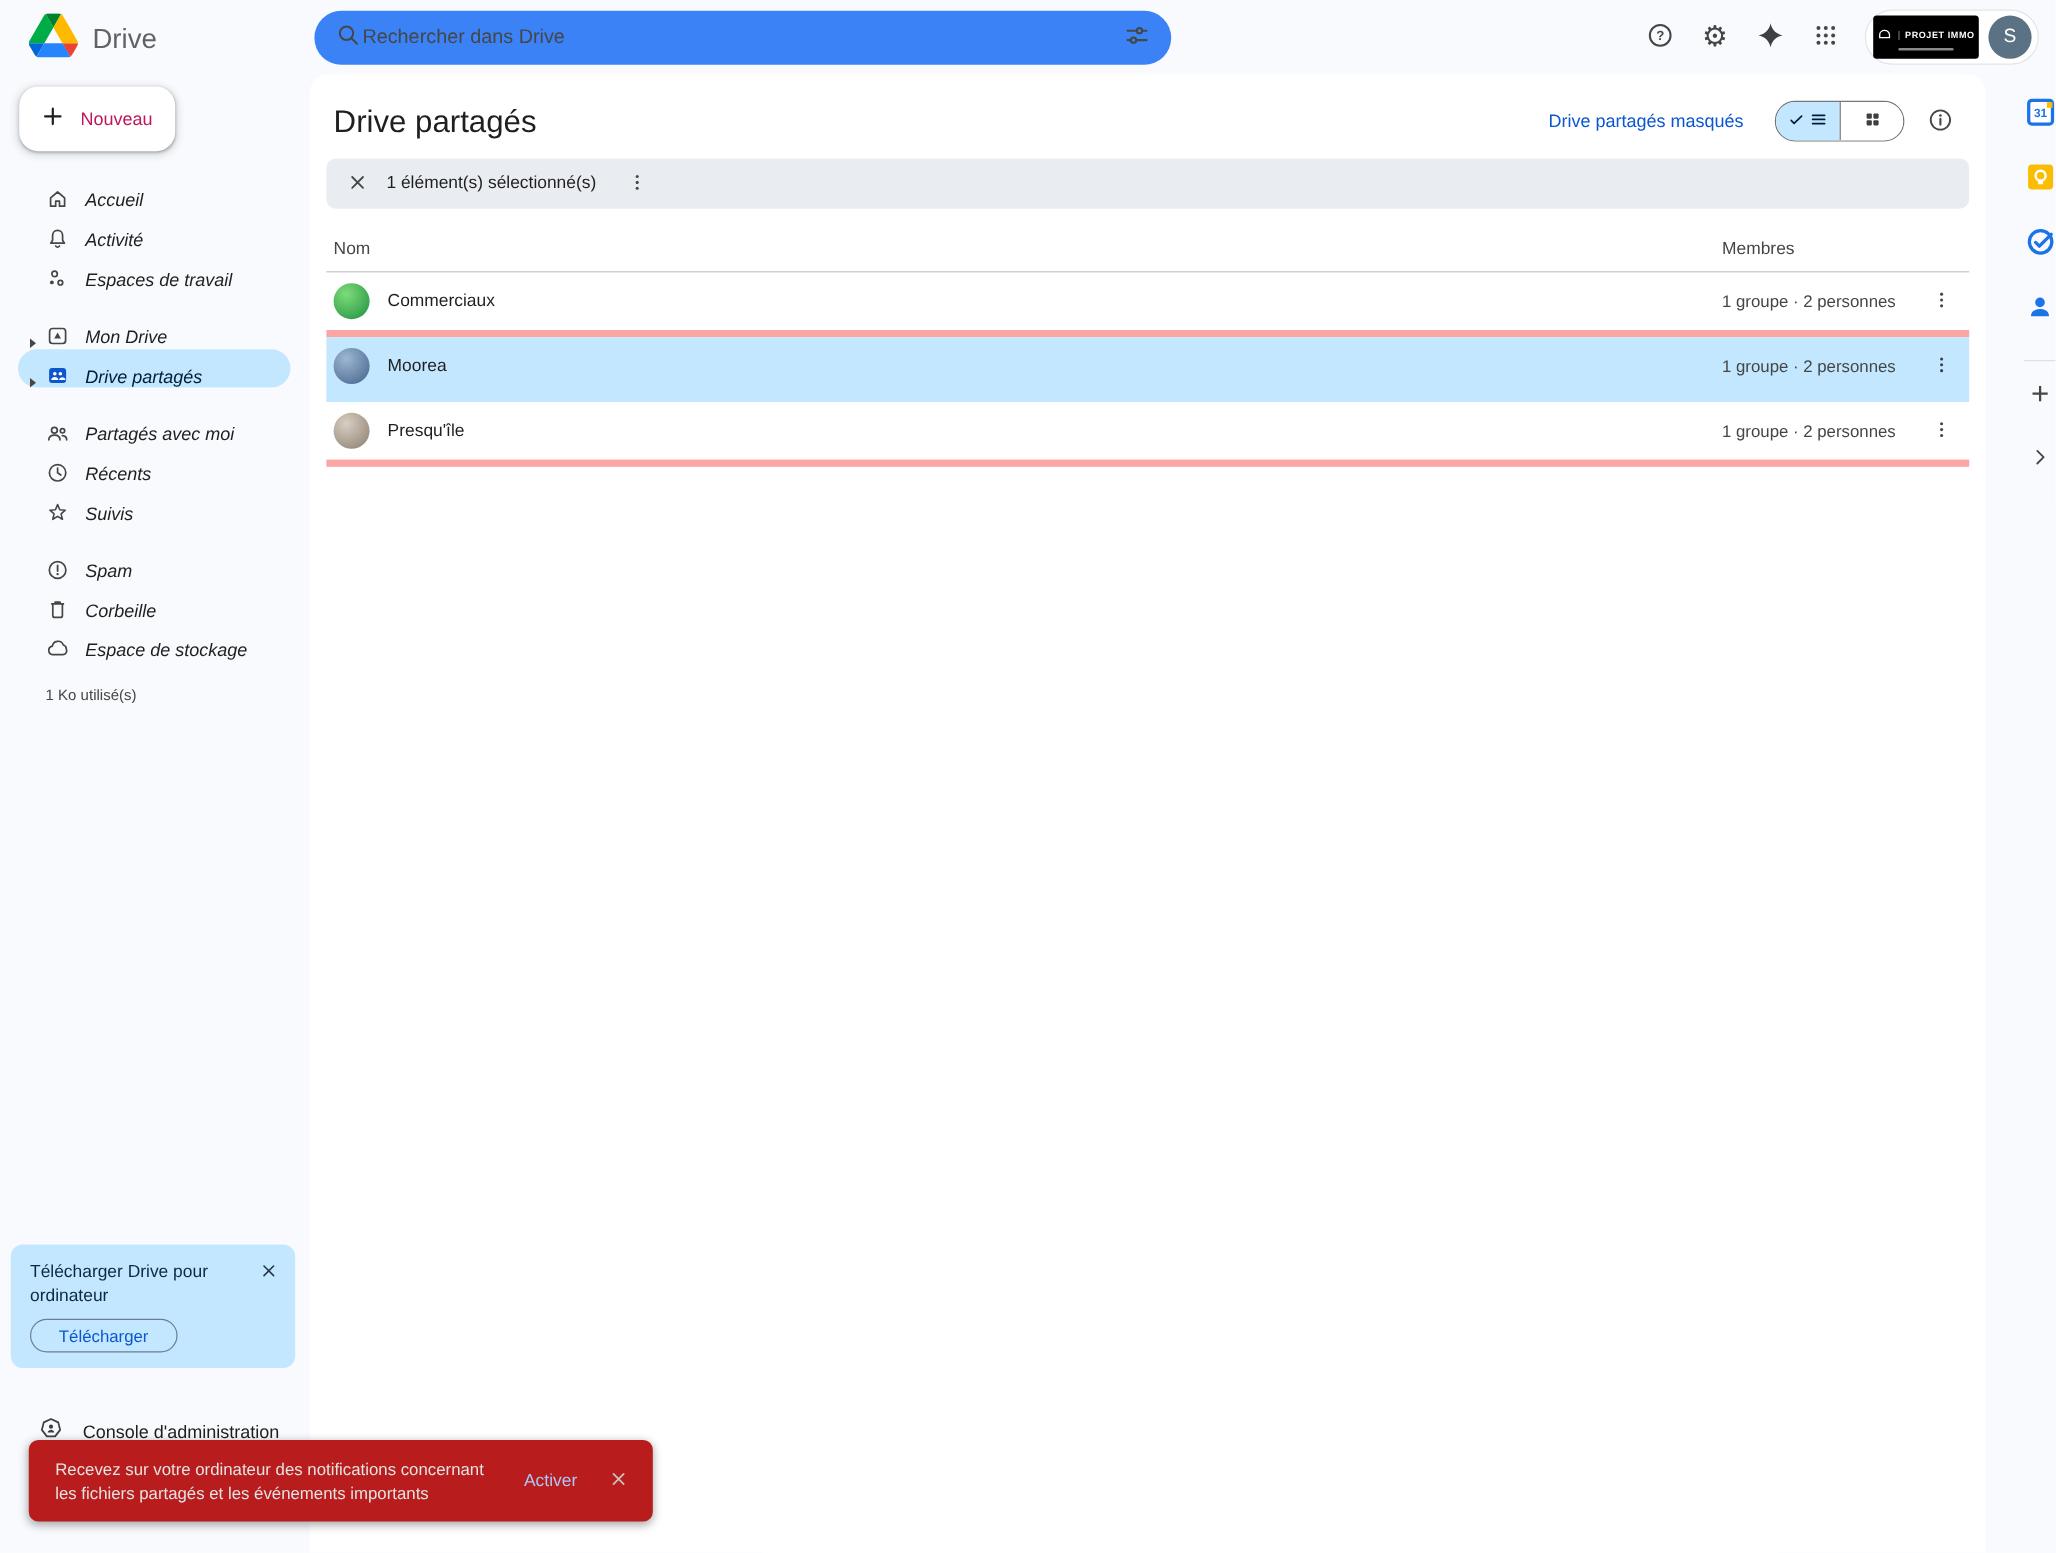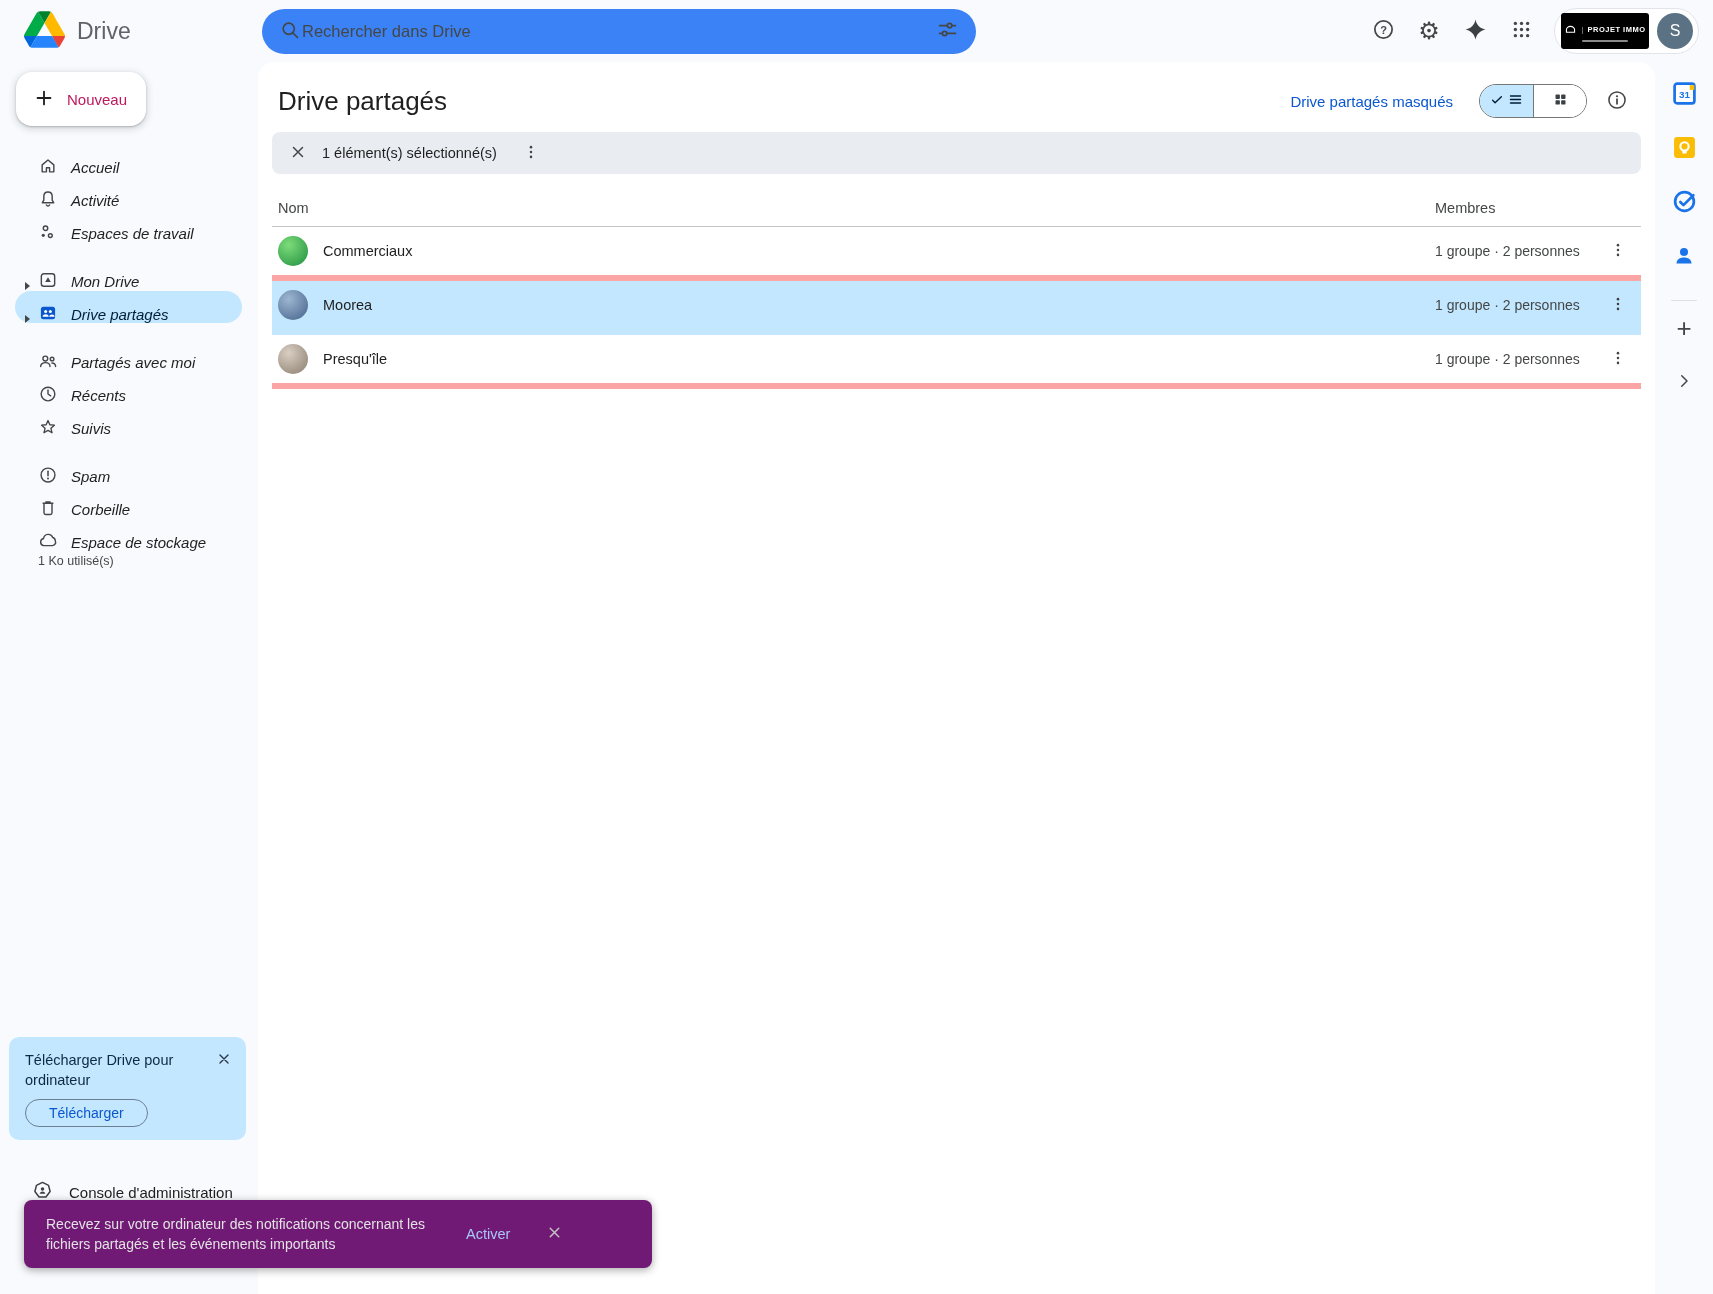--- a/index.html
+++ b/index.html
@@ -17,52 +17,52 @@
   .icbtn{width:42px;height:42px;border-radius:50%;border:none;background:transparent;display:flex;align-items:center;justify-content:center;cursor:pointer;padding:0;}
   .gear-glyph{font-size:24px;color:#444746;line-height:1;}
   .account-pill{margin-left:8px;height:46px;background:#fff;border:1px solid #e1e5ea;border-radius:26px;display:flex;align-items:center;gap:8px;padding:4px 5px 4px 6px;box-sizing:border-box;cursor:pointer;}
   .org-logo{width:88px;height:36px;background:#000;border-radius:3px;display:flex;flex-direction:column;align-items:center;justify-content:center;gap:2px;}
   .org-row{display:flex;align-items:center;gap:4px;}
   .org-text{color:#fff;font-size:7.5px;font-weight:bold;letter-spacing:.5px;white-space:nowrap;}
   .org-sub{width:46px;height:2px;background:#8a8a8a;border-radius:1px;}
   .avatar{width:36px;height:36px;border-radius:50%;background:#5a7283;color:#fff;font-size:16px;display:flex;align-items:center;justify-content:center;}
 
   
-  .rail{position:absolute;top:62px;right:0;width:58px;bottom:0;display:flex;flex-direction:column;align-items:center;padding-top:20px;box-sizing:border-box;}
+  .rail{position:absolute;top:62px;right:0;width:58px;bottom:0;display:flex;flex-direction:column;align-items:flex-end;padding-top:20px;box-sizing:border-box;}
   .rail .railbtn{width:26px;height:26px;border:none;background:transparent;padding:0;margin:0 0 28px 0;cursor:pointer;display:flex;align-items:center;justify-content:center;}
   .rail-divider{width:26px;height:1px;background:#dde1e6;margin:2px 0 14px 0;}
   .rail-plus{font-size:26px;color:#444746;font-weight:400;}
   .rail-chevron{margin-top:auto;margin-bottom:16px;}
 
   
   .sidebar{position:absolute;left:0;top:62px;width:258px;bottom:0;}
   .new-btn{margin:10px 0 0 16px;width:130px;height:54px;border:none;border-radius:16px;background:#fff;box-shadow:0 1px 2px rgba(60,64,67,.3),0 2px 6px 2px rgba(60,64,67,.15);display:flex;align-items:center;gap:12px;padding:0 0 0 17px;font-size:15px;font-weight:500;color:#be185d;cursor:pointer;font-family:"Liberation Sans",sans-serif;}
   .nav-list{margin-top:18px;}
   .nav-group{margin-bottom:16px;}
   .nav-item{display:flex;align-items:flex-end;height:32px;margin:0 16px 1px 15px;border-radius:16px;padding-left:10px;cursor:pointer;font-style:italic;}
   .nav-item .slot{width:13px;display:flex;align-items:center;justify-content:flex-start;}
   .tri{width:0;height:0;border-left:5px solid #444746;border-top:4px solid transparent;border-bottom:4px solid transparent;}
   .nav-icon{width:20px;height:20px;display:flex;align-items:center;justify-content:center;margin-right:13px;}
   .nav-label{font-size:15px;color:#1f1f1f;}
   .nav-item.selected{background:#c2e7ff;}
   .nav-item.selected .nav-label{color:#001d35;font-weight:500;}
-  .storage-note{margin:3px 0 0 38px;font-size:12.5px;color:#444746;}
+  .storage-note{margin:21px 0 0 38px;font-size:12.5px;color:#444746;}
 
   
   .promo{position:absolute;left:9px;top:1037px;width:237px;height:103px;background:#c2e7ff;border-radius:10px;box-sizing:border-box;padding:13px 14px 0 16px;}
   .promo-title{font-size:14.5px;line-height:20px;font-weight:500;color:#0d2a42;width:170px;}
   .promo-close{position:absolute;top:11px;right:10px;width:24px;height:24px;border:none;background:transparent;cursor:pointer;display:flex;align-items:center;justify-content:center;padding:0;}
   .promo-btn{margin-top:9px;height:28px;padding:0 23px;border:1px solid #6b7f94;border-radius:15px;background:transparent;color:#0b57d0;font-size:14px;font-weight:500;cursor:pointer;font-family:"Liberation Sans",sans-serif;}
 
   
   .admin-row{position:absolute;left:32px;top:1180px;display:flex;align-items:center;gap:16px;cursor:pointer;}
   .admin-label{font-size:15px;color:#1f1f1f;}
 
   
-  .toast{position:absolute;left:24px;top:1200px;width:628px;min-height:68px;background:#701a75;border-radius:8px;display:flex;align-items:center;gap:24px;padding:10px 14px 10px 22px;box-sizing:border-box;z-index:9;box-shadow:0 2px 8px rgba(0,0,0,.35);}
+  .toast{position:absolute;left:24px;top:1200px;width:520px;min-height:68px;background:#b91c1c;border-radius:8px;display:flex;align-items:center;gap:14px;padding:10px 14px 10px 22px;box-sizing:border-box;z-index:9;box-shadow:0 2px 8px rgba(0,0,0,.35);}
   .toast-msg{flex:1;font-size:14px;line-height:20px;color:#e3e3e3;max-width:390px;}
   .toast-action{border:none;background:transparent;color:#a8c7fa;font-size:14.5px;font-weight:500;cursor:pointer;padding:8px 6px;font-family:"Liberation Sans",sans-serif;}
   .toast-close{border:none;background:transparent;cursor:pointer;padding:6px;display:flex;align-items:center;justify-content:center;}
 
   
   .card{position:absolute;left:258px;top:62px;right:58px;bottom:0;background:#fff;border-radius:16px 16px 0 0;box-sizing:border-box;padding:0 14px;}
   .main-header{display:flex;align-items:center;padding:18px 6px 0 6px;height:42px;}
   .page-title{font-size:26px;font-weight:400;color:#1f1f1f;}
   .header-right{margin-left:auto;display:flex;align-items:center;}
   .hidden-link{font-size:15px;font-weight:500;color:#0b57d0;cursor:pointer;background:none;border:none;padding:0;font-family:"Liberation Sans",sans-serif;}

